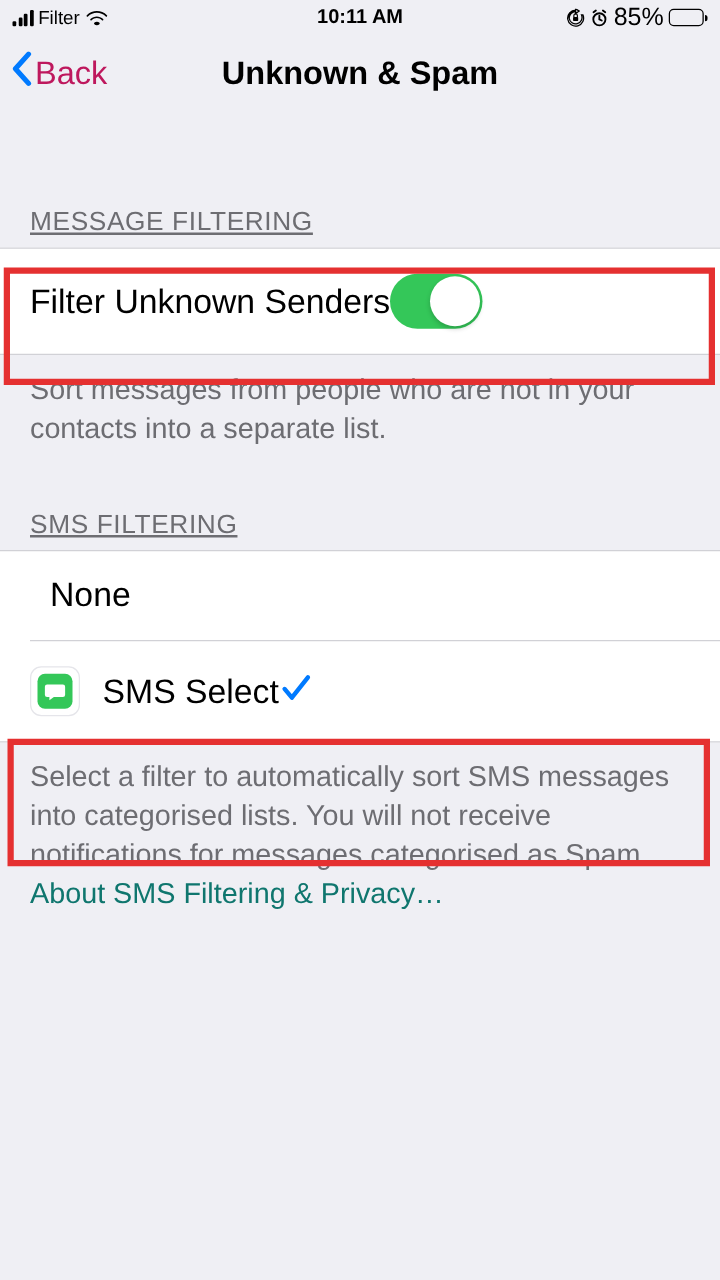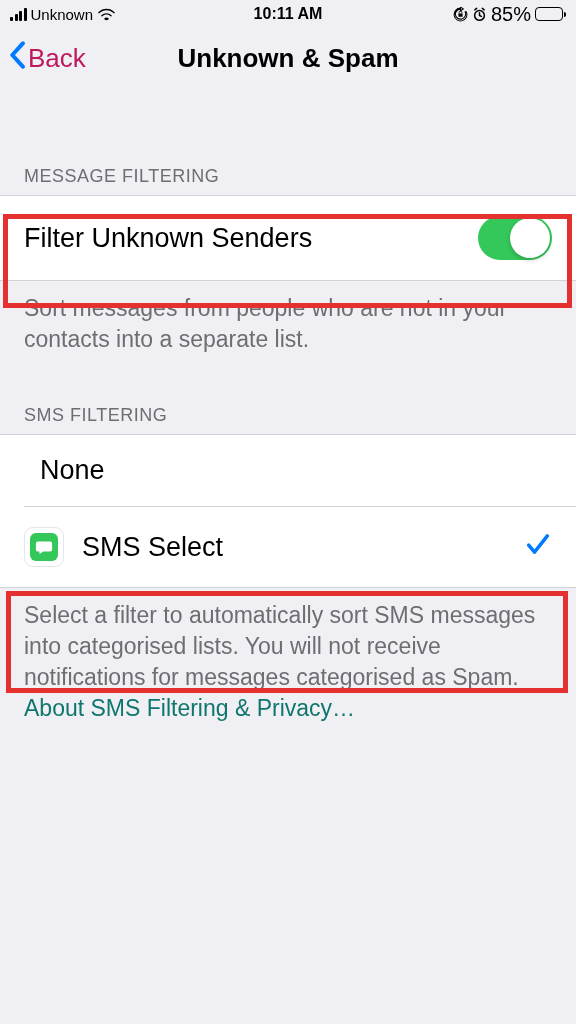--- a/index.html
+++ b/index.html
@@ -113,36 +113,36 @@
       position: absolute;
       left: 50%;
       transform: translateX(-50%);
       font-size: 26px;
       font-weight: 600;
     }
     
     .section-header {
       padding: 28px 24px 8px 24px;
       color: #6d6d72;
-      font-size: 18px;
+      font-size: 21px;
       letter-spacing: 0.5px;
+      text-decoration: underline;
     }
     .section-header.first {
       padding-top: 78px;
     }
     .cell-group {
       background: #fff;
       border-top: 1px solid #d1d1d6;
       border-bottom: 1px solid #d1d1d6;
     }
     .cell {
       padding: 20px 24px;
       display: flex;
       align-items: center;
-      justify-content: space-between;
       font-size: 27px;
       min-height: 70px;
     }
     .cell-inner {
       display: flex;
       align-items: center;
       gap: 18px;
     }
     .cell-separator {
       border-top: 1px solid #d1d1d6;
@@ -212,21 +212,21 @@
 <body>
 
 <div class="status-bar">
   <div class="status-left">
     <span class="signal-bars">
       <span></span>
         <span></span>
         <span></span>
         <span></span>
     </span>
-    <span class="carrier">Unknown</span>
+    <span class="carrier">Filter</span>
     <span class="wifi-icon">
       <svg width="19" height="14" viewBox="0 0 20 14">
           <path d="M10 13.5c-.8 0-1.6-.3-2.1-.9l-.1-.1c-.3-.3-.3-.7 0-1 1.2-1.2 3.2-1.2 4.4 0 .3.3.3.7 0 1l-.1.1c-.5.6-1.3.9-2.1.9zm5.3-4.2c-.3.3-.7.3-1 0-2.4-2.4-6.3-2.4-8.7 0-.3.3-.7.3-1 0s-.3-.7 0-1c2.9-2.9 7.7-2.9 10.7 0 .3.3.3.7 0 1zm3.2-3.2c-.3.3-.7.3-1 0C13.4 2 6.6 2 2.5 6.1c-.3.3-.7.3-1 0s-.3-.7 0-1C6.2.4 13.8.4 18.5 5.1c.3.3.3.7 0 1z" fill="#000"></path>
         </svg>
     </span>
   </div>
   <div class="status-center">10:11 AM</div>
   <div class="status-right">
     <span class="lock-icon">
       <svg width="15" height="15" viewBox="0 0 16 16">

